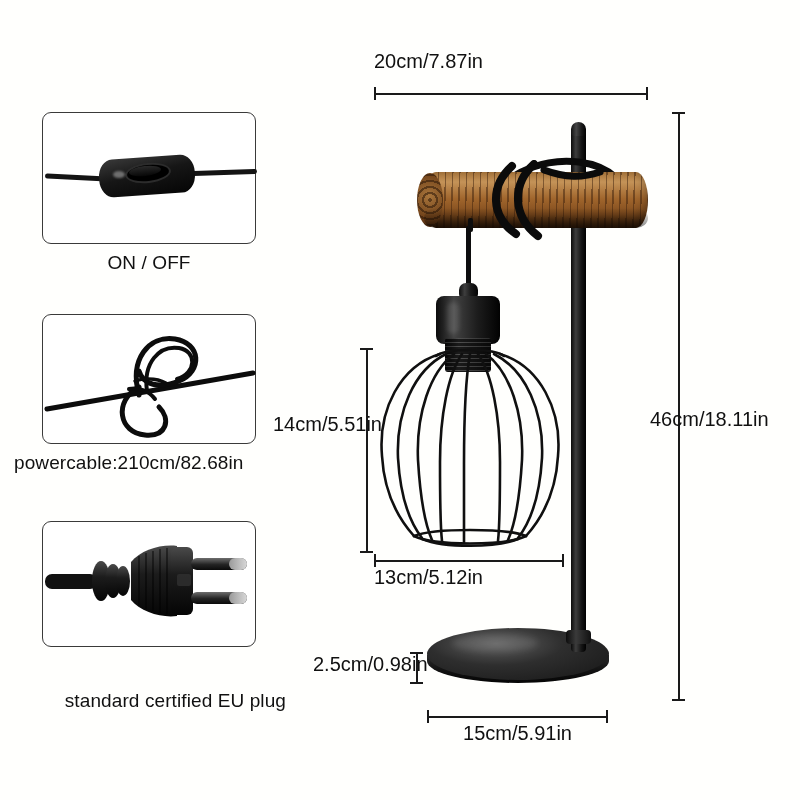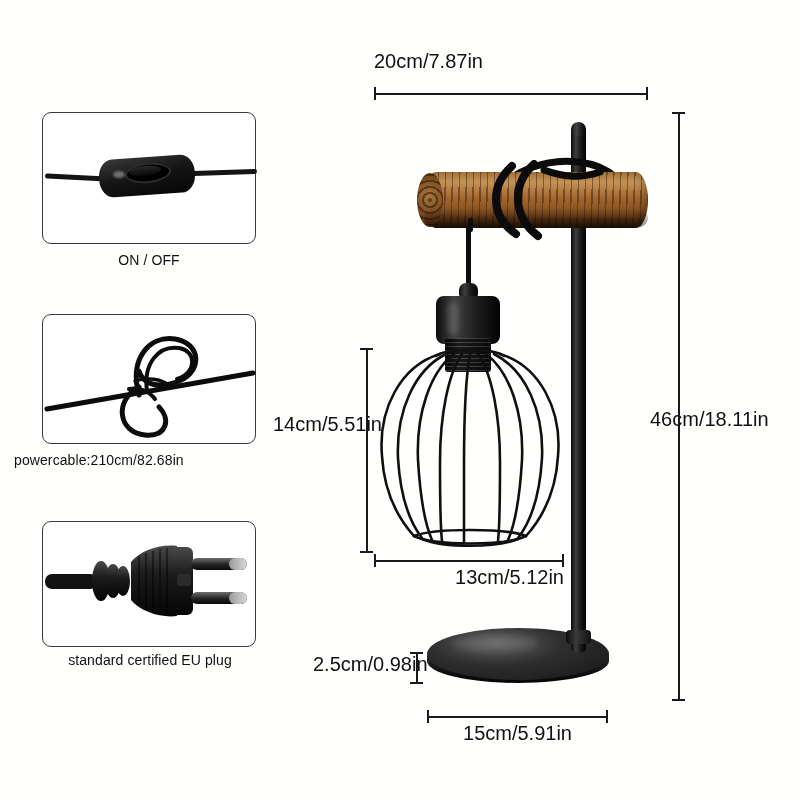--- a/index.html
+++ b/index.html
@@ -19,21 +19,21 @@
   
   .panel {
     position: absolute;
     border: 1.4px solid #3a3a3a;
     border-radius: 9px;
     background: #ffffff;
     box-sizing: border-box;
   }
   .panel-caption {
     position: absolute;
-    font-size: 14px;
+    font-size: 19px;
     color: #111111;
     white-space: nowrap;
     letter-spacing: 0.1px;
   }
 
   
   .dim-h {
     position: absolute;
     height: 1.6px;
     background: #1a1a1a;
@@ -245,21 +245,21 @@
 
       <rect x="134" y="52" width="14" height="12" rx="2" fill="#2f2f2f" opacity="0.85"></rect>
 
       <rect x="148" y="36" width="56" height="12" rx="6" fill="url(#pinGrad)"></rect>
       <rect x="148" y="70" width="56" height="12" rx="6" fill="url(#pinGrad)"></rect>
 
       <rect x="186" y="36" width="18" height="12" rx="6" fill="url(#tipGrad)"></rect>
       <rect x="186" y="70" width="18" height="12" rx="6" fill="url(#tipGrad)"></rect>
     </svg>
   </div>
-  <div class="panel-caption" style="left:14px; top:652px; width:272px; text-align:center;">standard certified EU plug</div>
+  <div class="panel-caption" style="left:14px; top:690px; width:272px; text-align:right;">standard certified EU plug</div>
 
   <div class="base-side" style="left:427px; top:655px; width:182px; height:28px;
               border-radius:0 0 91px 91px/0 0 22px 22px;"></div>
   <div class="lamp-base base-top" style="left:427px; top:628px; width:182px; height:52px;"></div>
   <div style="position:absolute; left:452px; top:634px; width:86px; height:18px;
               border-radius:50%; background:rgba(255,255,255,0.10); filter:blur(3px);"></div>
 
   <div class="pole" style="left:571px; top:128px; width:15px; height:524px;"></div>
   <div class="pole-cap" style="left:571px; top:122px; width:15px; height:14px;"></div>
   <div class="pole-collar" style="left:566px; top:630px; width:25px; height:14px; border-radius:4px;"></div>
@@ -337,21 +337,21 @@
     <div class="dim-v" style="left:366px; top:348px; height:204px;"></div>
     <div class="cap-h" style="left:360px; top:348px;"></div>
     <div class="cap-h" style="left:360px; top:551px;"></div>
     <div class="dim-label" style="left:273px; top:413px;">14cm/5.51in</div>
   </div>
 
   <div>
     <div class="dim-h" style="left:374px; top:560px; width:190px;"></div>
     <div class="cap-v" style="left:374px; top:554px;"></div>
     <div class="cap-v" style="left:562px; top:554px;"></div>
-    <div class="dim-label" style="left:374px; top:566px; width:190px; text-align:right;">13cm/5.12in</div>
+    <div class="dim-label" style="left:374px; top:566px; width:190px; text-align:left;">13cm/5.12in</div>
   </div>
 
   <div>
     <div class="dim-v" style="left:416px; top:652px; height:31px;"></div>
     <div class="cap-h" style="left:410px; top:652px;"></div>
     <div class="cap-h" style="left:410px; top:682px;"></div>
     <div class="dim-label" style="left:313px; top:653px;">2.5cm/0.98in</div>
   </div>
 
   <div>

